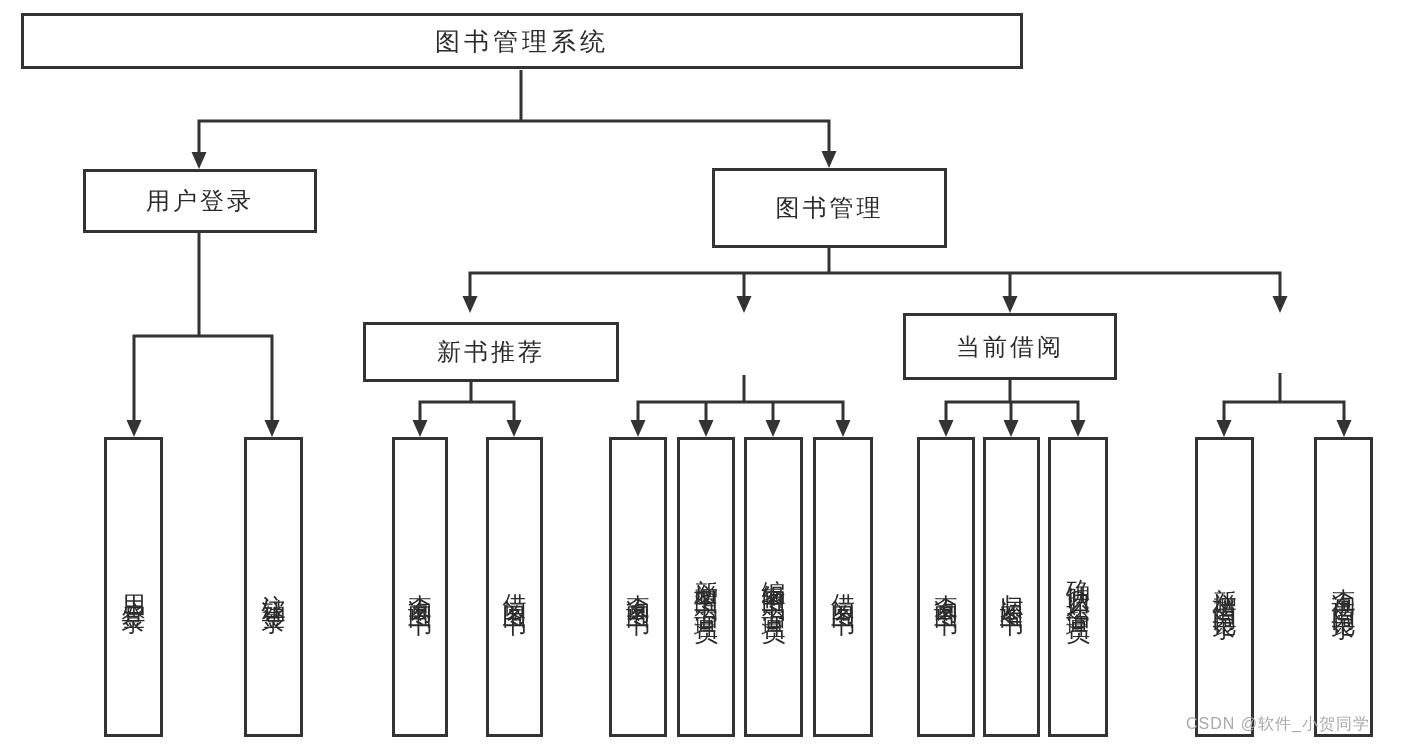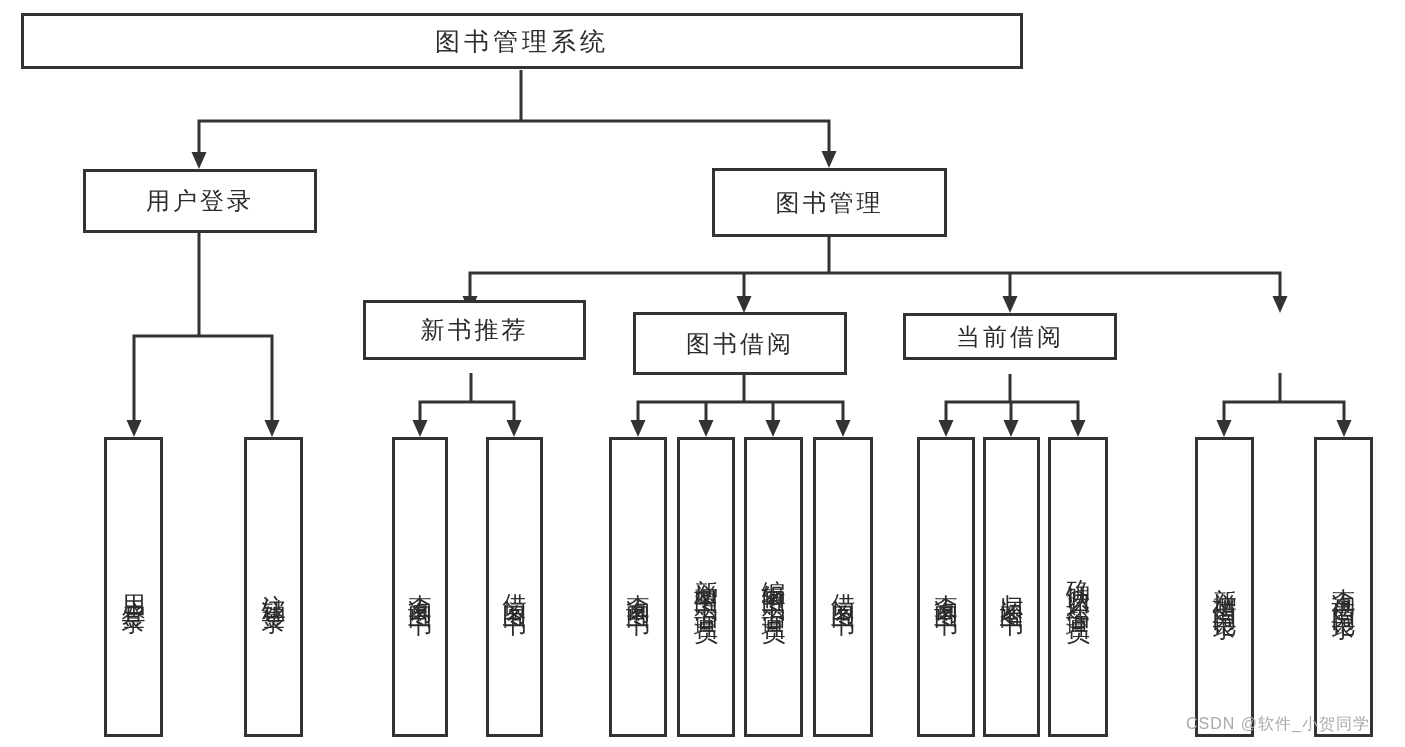--- a/index.html
+++ b/index.html
@@ -104,31 +104,28 @@
     </g>
   </svg>
 
   <div class="node h root" style="left:21px;top:13px;width:1002px;height:56px">
     <span>图书管理系统</span>
   </div>
 
   <div class="node h" style="left:83px;top:169px;width:234px;height:64px">
     <span>用户登录</span>
   </div>
-  <div class="node h" style="left:712px;top:168px;width:235px;height:69px">
+  <div class="node h" style="left:712px;top:168px;width:235px;height:80px">
     <span>图书管理</span>
   </div>
 
-  <div class="node h" style="left:363px;top:300px;width:223px;height:60px">
+  <div class="node h" style="left:363px;top:322px;width:256px;height:60px">
     <span>新书推荐</span>
   </div>
-  <div class="node h" style="left:633px;top:312px;width:214px;height:63px">
-    <span>图书借阅</span>
-  </div>
-  <div class="node h" style="left:903px;top:313px;width:214px;height:47px">
+  <div class="node h" style="left:903px;top:313px;width:214px;height:67px">
     <span>当前借阅</span>
   </div>
 
   <div class="node v" style="left:104px;top:437px;width:59px;height:300px">
     <span>用户登录</span>
   </div>
   <div class="node v" style="left:244px;top:437px;width:59px;height:300px">
     <span>注销登录</span>
   </div>
 

